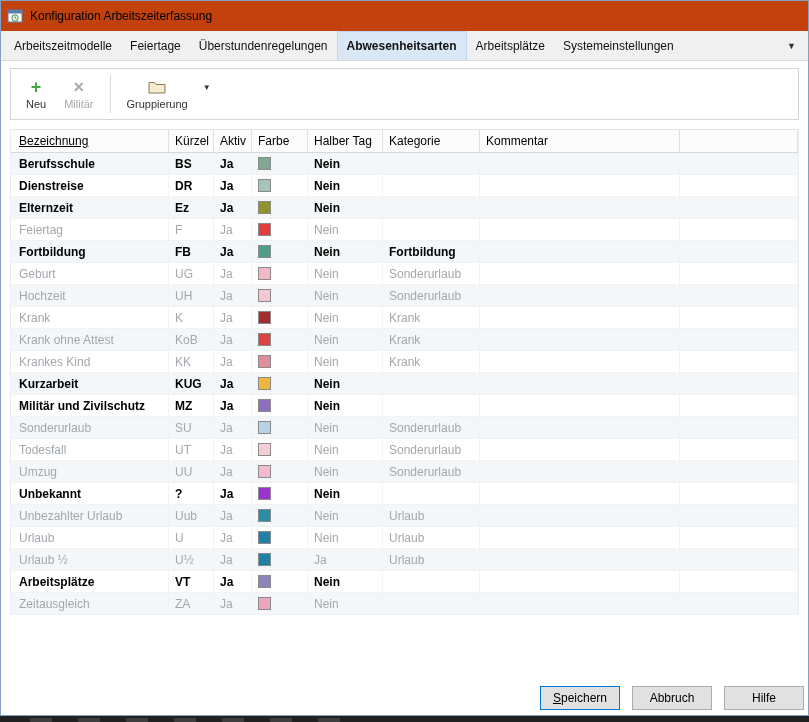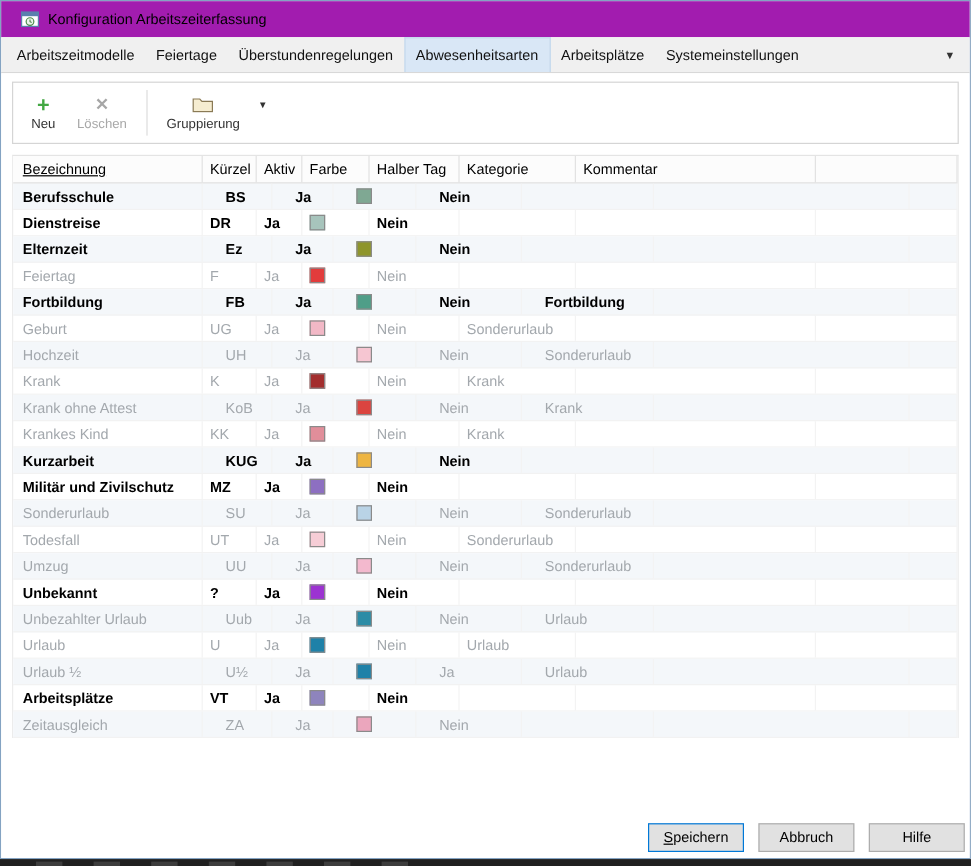--- a/index.html
+++ b/index.html
@@ -1,28 +1,28 @@
 <!DOCTYPE html>
 <html><head>
 <meta charset="utf-8">
 <style>
   html,body{margin:0;padding:0;width:809px;height:722px;overflow:hidden;background:#1f1f1f;
     font-family:"Liberation Sans",sans-serif;-webkit-font-smoothing:antialiased;}
   .window{position:absolute;top:0;left:0;width:809px;height:716px;background:#fff;
     border:1px solid #84a3c2;box-sizing:border-box;display:flex;flex-direction:column;}
   
-  .titlebar{height:30px;display:flex;align-items:center;padding-left:16px;background:#a21caf;flex:0 0 auto;}
+  .titlebar{height:30px;display:flex;align-items:center;padding-left:6px;background:#c2410c;flex:0 0 auto;}
   .titlebar .app-icon{width:16px;height:16px;margin-right:7px;display:inline-flex;}
   .titlebar .title{font-size:12px;color:#000;}
   
   .tabbar{height:29px;background:#f0f0f0;border-bottom:1px solid #d8d8d8;display:flex;
     align-items:stretch;padding-left:4px;flex:0 0 auto;}
   .tabs{display:flex;align-items:stretch;}
   .tab{display:flex;align-items:center;padding:0 9px;font-size:12px;color:#111;cursor:default;white-space:nowrap;}
-  .tab.active{background:#d9e7f6;font-weight:400;border:1px solid #c3d8ec;border-bottom:none;}
+  .tab.active{background:#d9e7f6;font-weight:700;border:1px solid #c3d8ec;border-bottom:none;}
   .tab-overflow{margin-left:auto;align-self:center;margin-right:12px;font-size:9px;color:#333;}
   
   .content{flex:1 1 auto;background:#fff;position:relative;}
   
   .toolbar{margin:7px 9px 0 9px;height:52px;border:1px solid #d5d5d5;background:#fff;
     display:flex;align-items:center;padding-left:6px;box-sizing:border-box;}
   .tb-btn{display:flex;flex-direction:column;align-items:center;justify-content:center;gap:2px;
     background:transparent;border:none;padding:3px 9px;font-family:inherit;font-size:11px;color:#333;cursor:default;}
   .tb-btn .tb-ico{height:17px;display:flex;align-items:center;justify-content:center;}
   .plus-glyph{color:#43a843;font-size:18px;font-weight:700;line-height:16px;}
@@ -32,21 +32,21 @@
   .tb-dd{background:transparent;border:none;font-size:8px;color:#333;align-self:center;padding:2px 6px;margin-top:-14px;}
   
   .table{--cols:158px 45px 38px 56px 75px 97px 200px 1fr;margin:9px 9px 0 9px;
     border-left:1px solid #ececec;border-right:1px solid #ececec;border-top:1px solid #e4e4e4;}
   .thead{display:grid;grid-template-columns:var(--cols);height:22px;background:#fcfcfc;
     border-bottom:1px solid #d9d9d9;}
   .th{display:flex;align-items:center;height:100%;padding:0 6px;font-size:12px;color:#000;
     border-right:1px solid #e2e2e2;overflow:hidden;white-space:nowrap;box-sizing:border-box;}
   .th:first-child{padding-left:8px;text-decoration:underline;}
   .row{display:grid;grid-template-columns:var(--cols);height:21px;border-bottom:1px solid #f2f2f2;}
-  .row.odd{background:#f4f7fa;gap:13px;}
+  .row.odd{background:#f4f7fa;}
   .cell{display:flex;align-items:center;height:100%;padding:0 6px;font-size:12px;
     border-right:1px solid #f3f3f3;overflow:hidden;white-space:nowrap;box-sizing:border-box;}
   .cell:first-child{padding-left:8px;}
   .row.strong .cell{color:#000;font-weight:700;}
   .row.muted .cell{color:#a3a8ad;font-weight:400;}
   .swatch{width:13px;height:13px;border:1px solid #8a8a8a;box-sizing:border-box;display:inline-block;}
   
   .footer{position:absolute;bottom:5px;right:4px;display:flex;gap:12px;}
   .btn{height:24px;min-width:80px;padding:0 12px;background:#e1e1e1;border:1px solid #adadad;
     font-family:inherit;font-size:12px;color:#000;cursor:default;}
@@ -91,21 +91,21 @@
       <button class="tb-btn">
         <span class="tb-ico">
             <span class="plus-glyph">+</span>
           </span>
         <span>Neu</span>
       </button>
       <button class="tb-btn disabled">
         <span class="tb-ico">
             <span class="x-glyph">✕</span>
           </span>
-        <span>Löschen</span>
+        <span>Militär</span>
       </button>
       <div class="tb-sep"></div>
       <button class="tb-btn">
         <span class="tb-ico">
           <svg width="18" height="14" viewBox="0 0 18 14">
             <path d="M1 2.5 h5.5 l1.8 2 H17 v8.5 H1 z" fill="#f6edd1" stroke="#8a7a55"></path>
           </svg>
         </span>
         <span>Gruppierung</span>
       </button>

